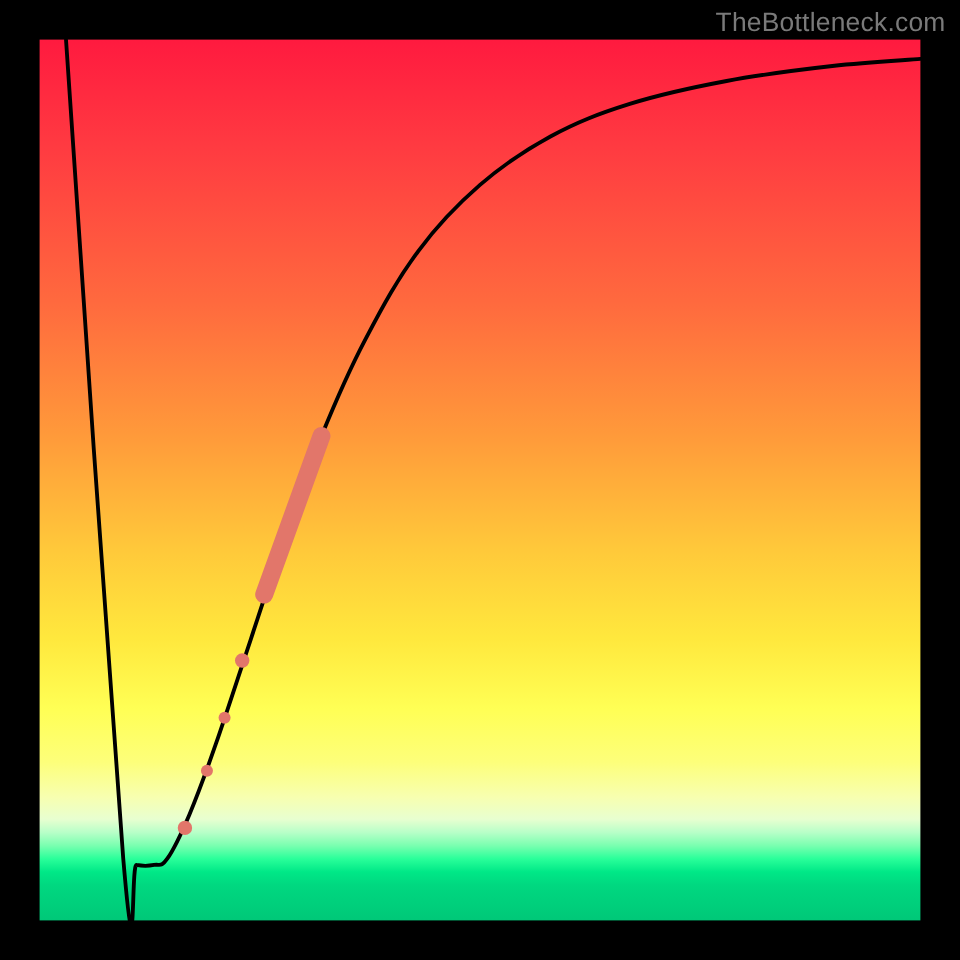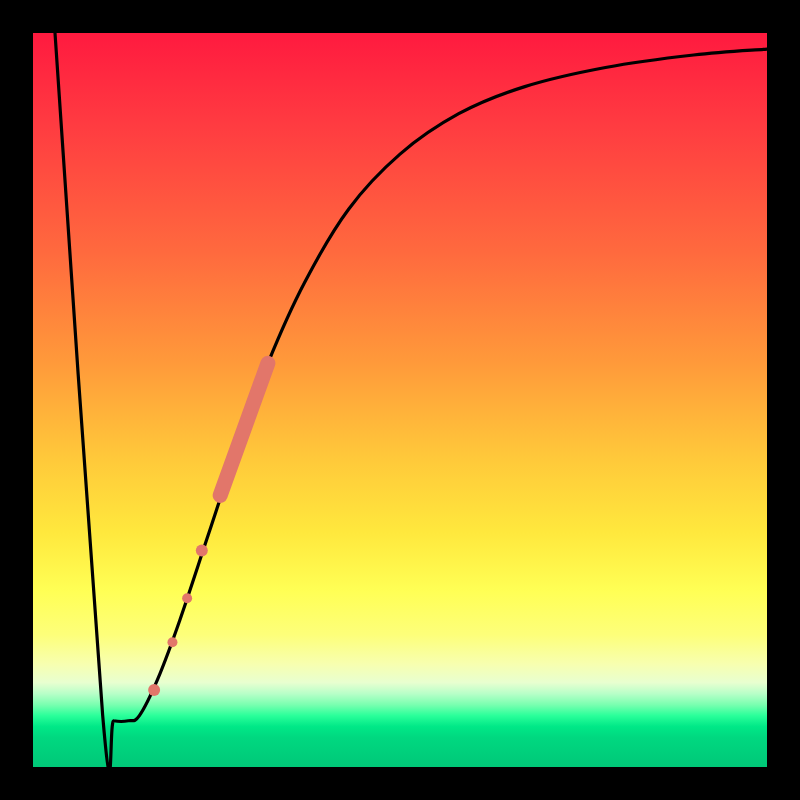--- a/index.html
+++ b/index.html
@@ -63,20 +63,21 @@
     height: 734px;
     overflow: visible;
     z-index: 3;
   }
 </style>
 </head>
 <body>
 
 <div class="frame">
 
+  <div class="watermark">TheBottleneck.com</div>
 
   <div class="plot-area">
     <svg class="curve" viewBox="0 0 734 734">
       <g>
         <path id="curve-path" fill="none" stroke="#000000" stroke-width="3.2" stroke-linecap="round" d="M 22.0 0.0 C 30.6 122.9, 59.2 558.8, 69.7 682.6 C 80.3 806.4, 76.1 686.8, 80.7 687.8 C 85.4 688.7, 90.8 688.7, 95.4 687.8 C 100.0 686.8, 101.1 690.2, 106.4 682.6 C 111.7 675.1, 117.5 663.1, 124.8 645.9 C 132.0 628.7, 137.6 613.6, 146.8 587.2 C 156.0 560.8, 165.6 530.8, 176.2 499.1 C 186.7 467.4, 195.0 441.4, 205.5 411.0 C 216.1 380.7, 223.0 359.4, 234.9 330.3 C 246.8 301.2, 257.0 277.3, 271.6 249.6 C 286.1 221.8, 298.4 199.3, 315.6 176.2 C 332.8 153.0, 347.2 138.3, 367.0 121.1 C 386.8 103.9, 403.3 92.9, 425.7 80.7 C 448.2 68.6, 465.4 61.9, 491.8 53.6 C 518.2 45.3, 542.1 40.2, 572.5 34.5 C 602.9 28.8, 631.5 25.3, 660.6 22.0 C 689.7 18.7, 720.8 17.2, 734.0 16.1"></path>
       </g>
       <g>
         <line id="thick-seg" stroke="#e2766a" stroke-width="15" stroke-linecap="round" x1="187.17000000000002" y1="462.42" x2="234.88" y2="330.29999999999995"></line>
       </g>
       <g id="dots">

